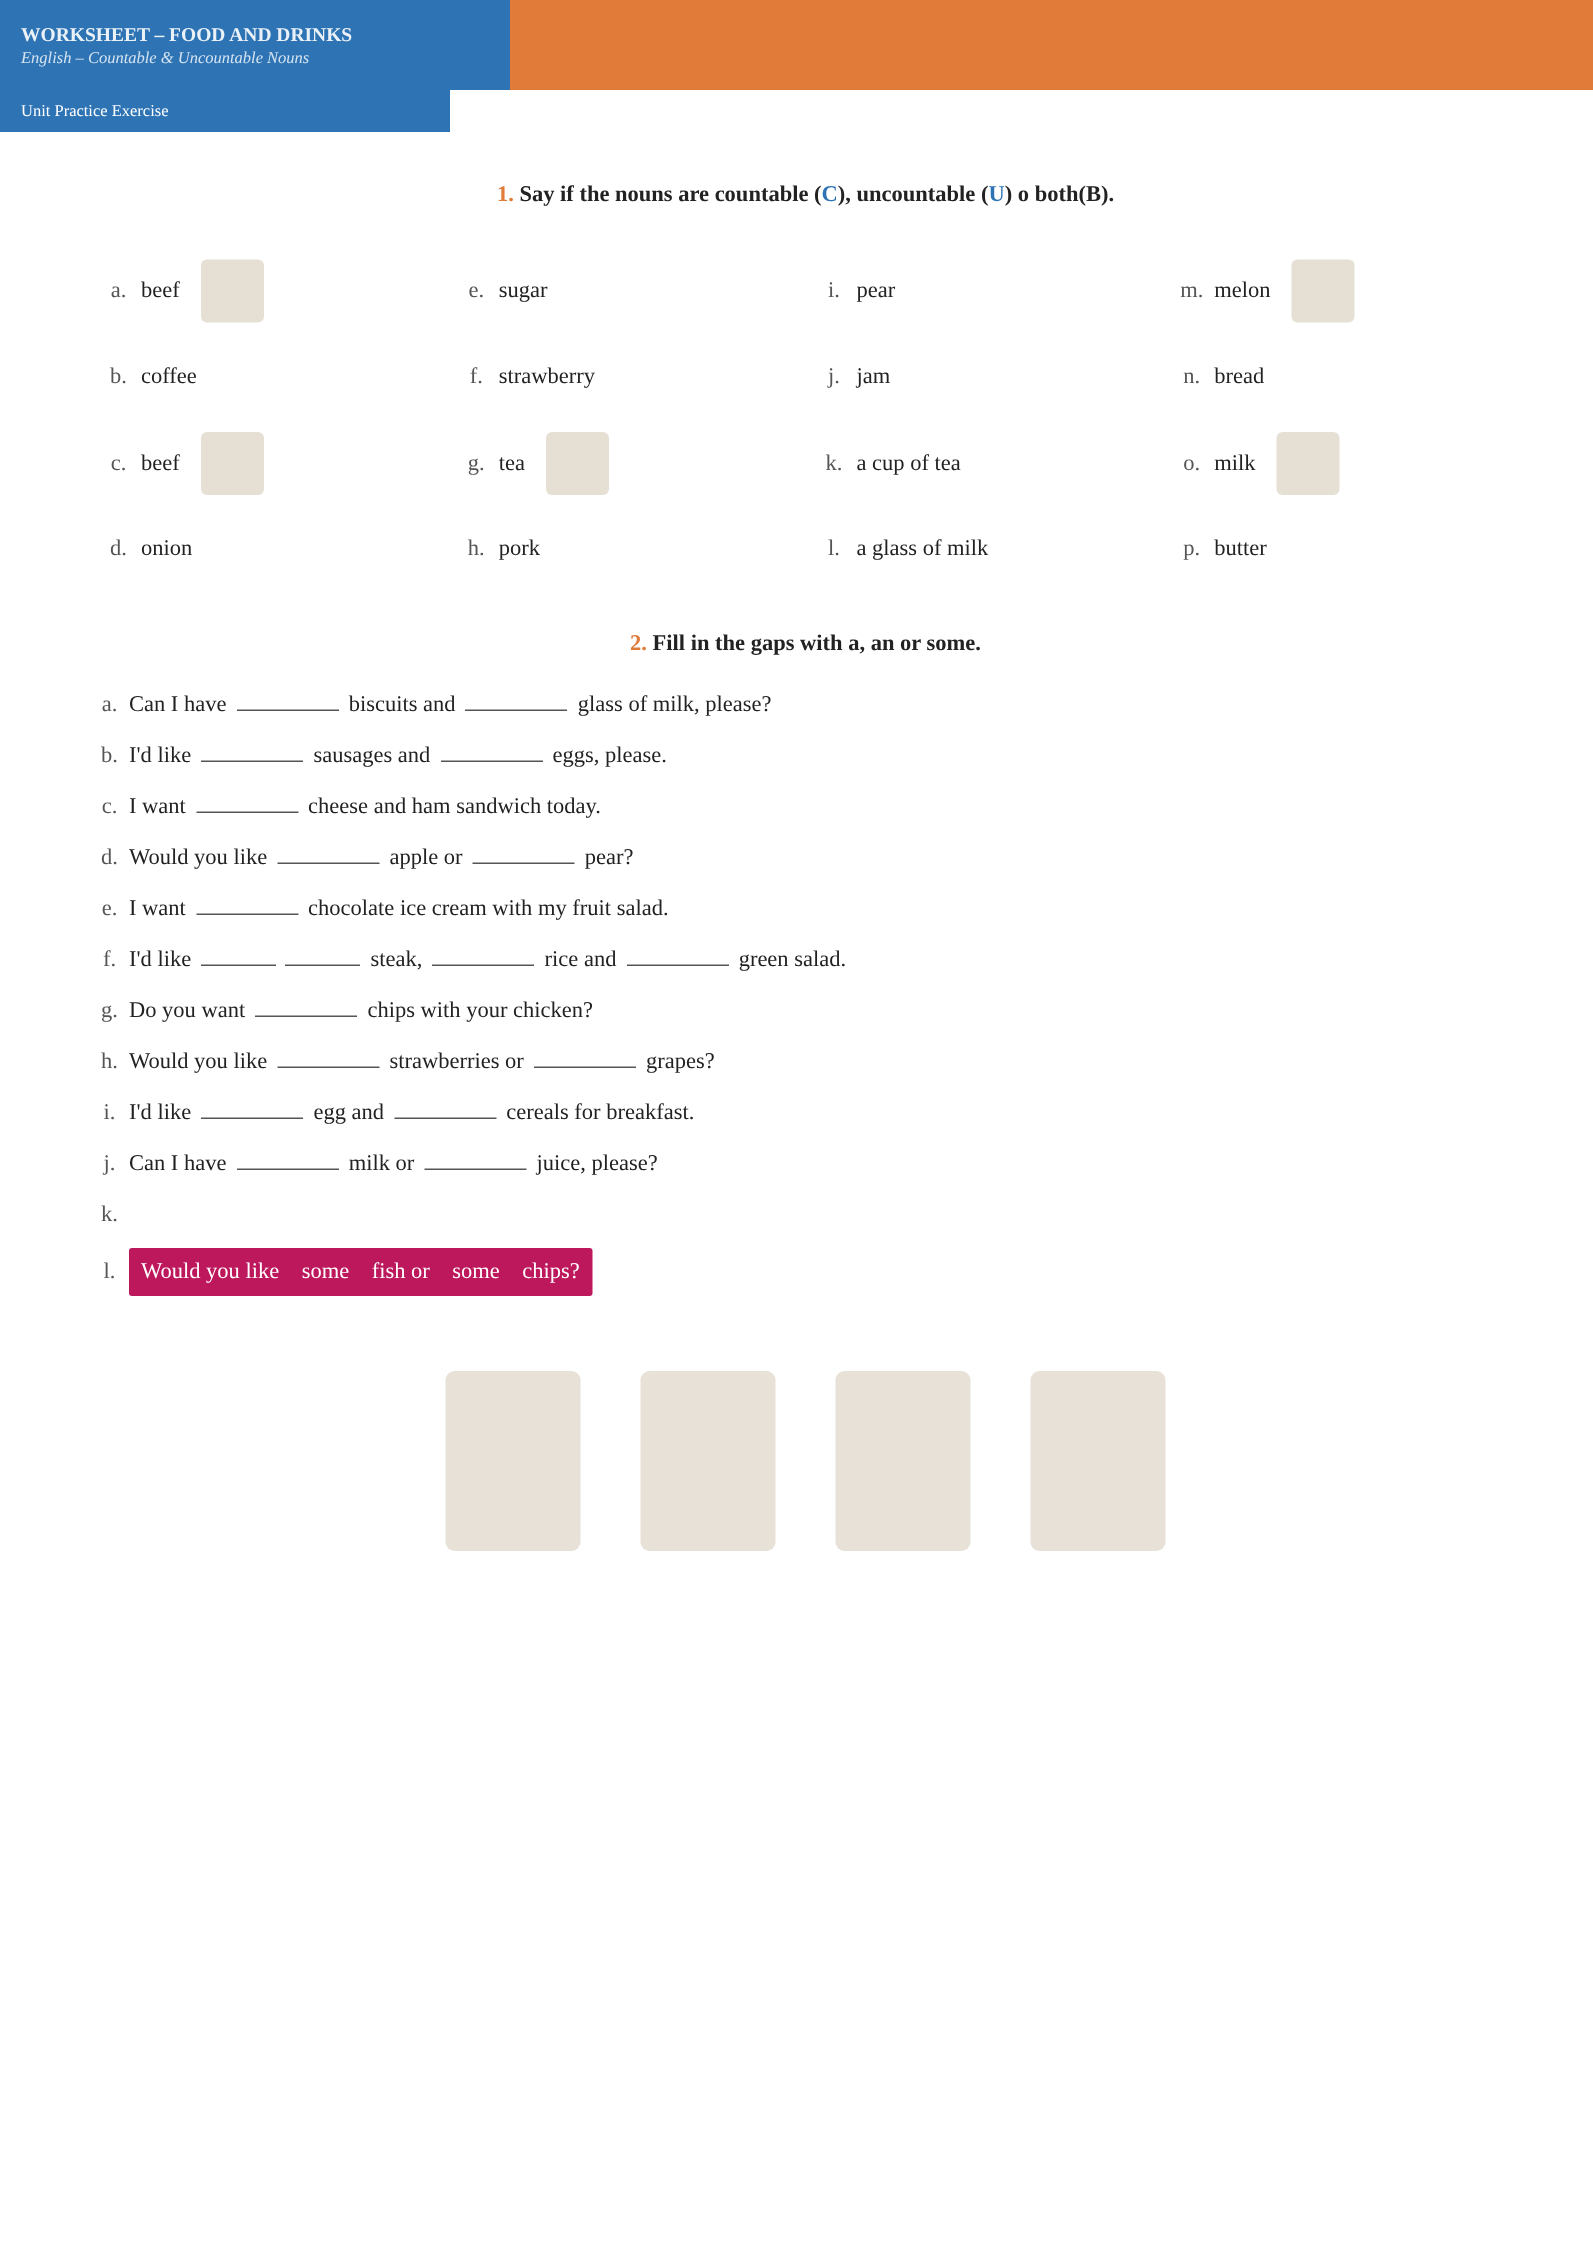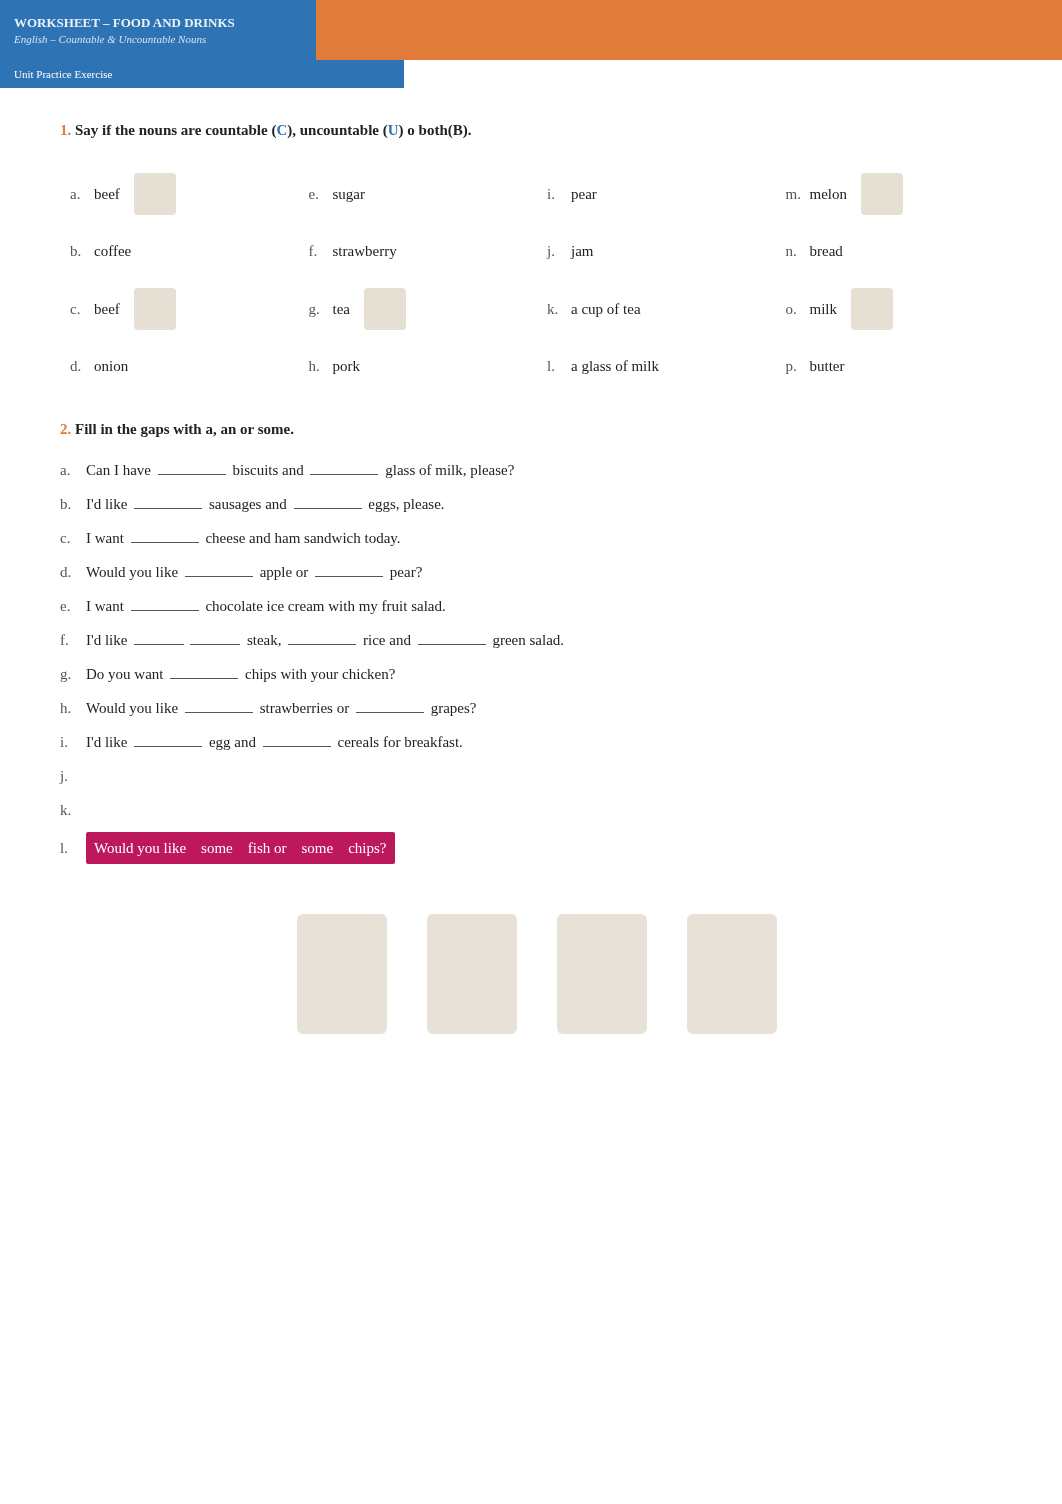--- a/index.html
+++ b/index.html
@@ -16,21 +16,21 @@
     
     .header-bar {
       position: absolute;
       top: 0; left: 0; right: 0;
       height: 60px;
       background: #5b9bd5;
       display: flex;
       align-items: center;
     }
     .header-left {
-      width: 316px;
+      width: 340px;
       background: #2e74b5;
       height: 100%;
       display: flex;
       flex-direction: column;
       justify-content: center;
       padding: 6px 14px;
     }
     .header-left-line1 {
       color: #fff;
       font-size: 13px;
@@ -47,36 +47,37 @@
     .header-right {
       flex: 1;
       background: #e07b39;
       height: 100%;
     }
 
     
     .sub-header {
       position: absolute;
       top: 60px; left: 0;
-      width: 404px;
+      width: 300px;
       height: 28px;
       background: #2e74b5;
       display: flex;
       align-items: center;
       padding: 0 14px;
     }
     .sub-header-text {
       color: #fff;
       font-size: 11px;
     }
 
     
     .main {
       margin-top: 100px;
       padding: 20px 48px 40px 60px;
+      text-align: center;
     }
 
     
     .section-title {
       font-size: 15px;
       margin-bottom: 18px;
       line-height: 1.4;
     }
     .section-num {
       color: #e07b39;
@@ -313,20 +314,21 @@
       <li>
         <span class="ex2-letter">h.</span>
         <span>Would you like <span class="blank"></span> strawberries or <span class="blank"></span> grapes?</span>
       </li>
       <li>
         <span class="ex2-letter">i.</span>
         <span>I'd like <span class="blank"></span> egg and <span class="blank"></span> cereals for breakfast.</span>
       </li>
       <li>
         <span class="ex2-letter">j.</span>
+        <span>Can I have <span class="blank"></span> milk or <span class="blank"></span> juice, please?</span>
       </li>
       <li>
         <span class="ex2-letter">k.</span>
       </li>
       <li>
         <span class="ex2-letter">l.</span>
         <span class="li-last">Would you like &nbsp;&nbsp; some &nbsp;&nbsp; fish or &nbsp;&nbsp; some &nbsp;&nbsp; chips?</span>
       </li>
     </ul>
   </div>

